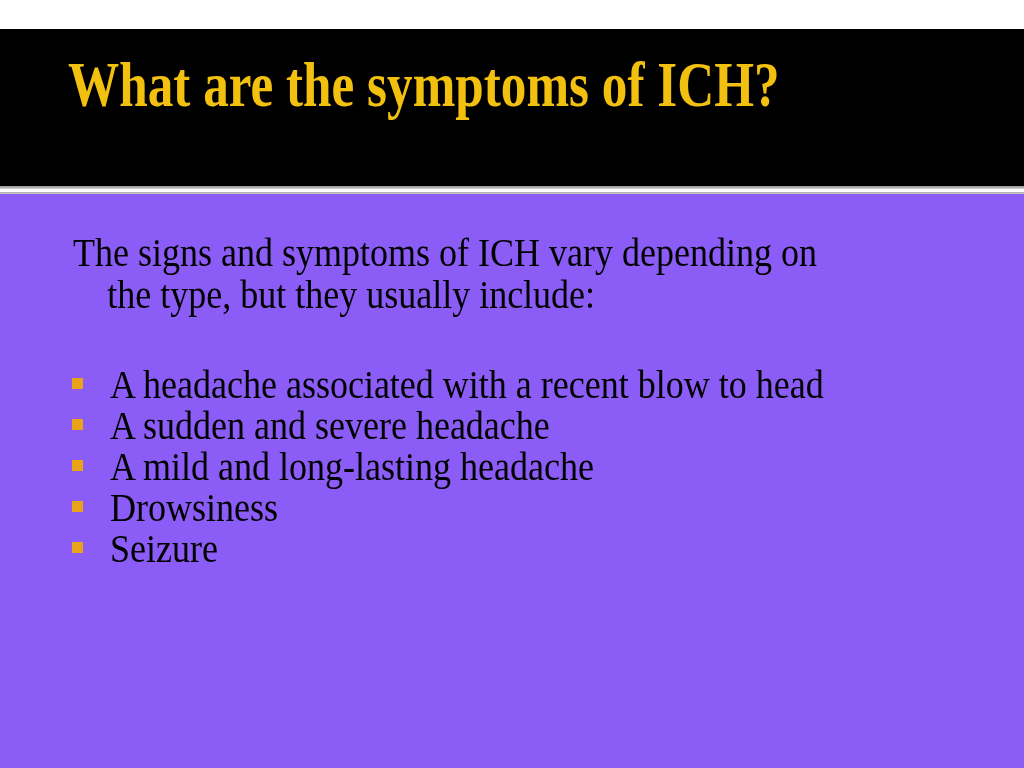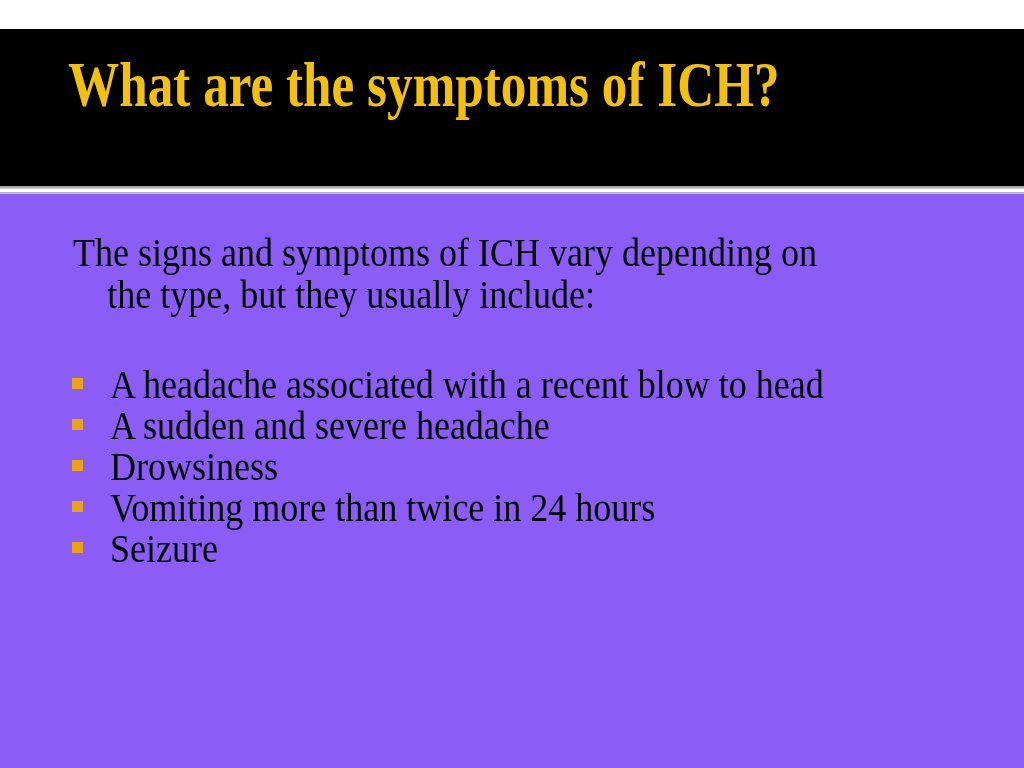--- a/index.html
+++ b/index.html
@@ -166,25 +166,25 @@
       <li>
         <span class="bullet-marker"></span>
         <span class="bullet-text">A headache associated with a recent blow to head</span>
       </li>
       <li>
         <span class="bullet-marker"></span>
         <span class="bullet-text">A sudden and severe headache</span>
       </li>
       <li>
         <span class="bullet-marker"></span>
-        <span class="bullet-text">Drowsiness</span>
+        <span class="bullet-text">A mild and long-lasting headache</span>
       </li>
       <li>
         <span class="bullet-marker"></span>
-        <span class="bullet-text">Vomiting more than twice in 24 hours</span>
+        <span class="bullet-text">Drowsiness</span>
       </li>
       <li>
         <span class="bullet-marker"></span>
         <span class="bullet-text">Seizure</span>
       </li>
     </ul>
 
   </div>
 </div>
 

